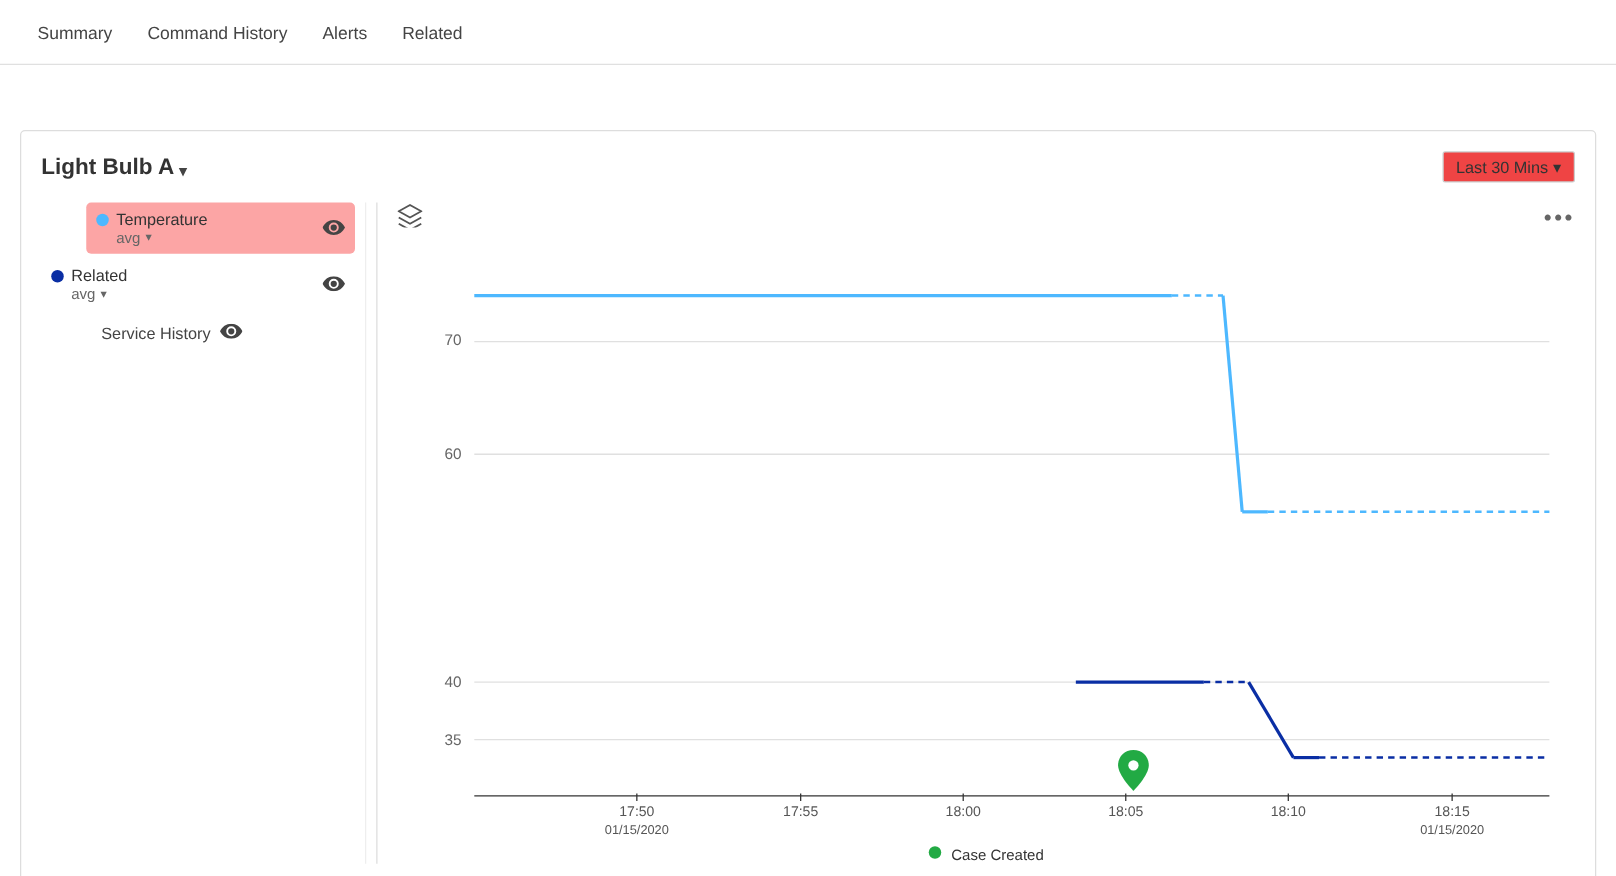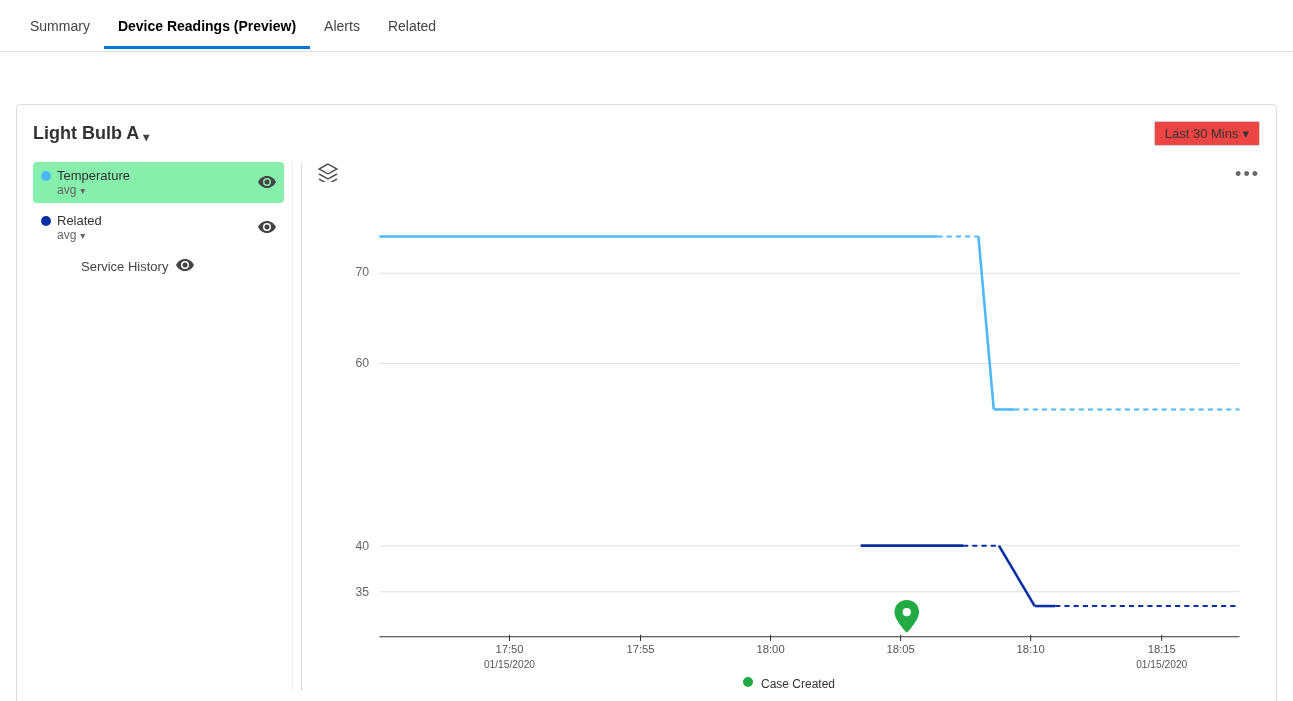--- a/index.html
+++ b/index.html
@@ -107,21 +107,22 @@
     }
     .series-item {
       display: flex;
       align-items: center;
       justify-content: space-between;
       padding: 6px 8px;
       border-radius: 4px;
       cursor: pointer;
     }
     .series-item.selected {
-      background: #86efac;
+      background: #fca5a5;
+      margin-left: 36px;
     }
     .series-left {
       display: flex;
       flex-direction: column;
     }
     .series-name-row {
       display: flex;
       align-items: center;
       gap: 6px;
     }
@@ -211,21 +212,21 @@
       align-self: stretch;
     }
   </style>
 </head>
 <body>
 
 <div class="page-container">
 
   <div class="tab-bar">
     <div class="tab-item">Summary</div>
-    <div class="tab-item active">Device Readings (Preview)</div>
+    <div class="tab-item">Command History</div>
     <div class="tab-item">Alerts</div>
     <div class="tab-item">Related</div>
   </div>
 
   <div class="main-content">
     <div class="card">
 
       <div class="card-header">
         <div class="device-title">
           <span>Light Bulb A</span>

